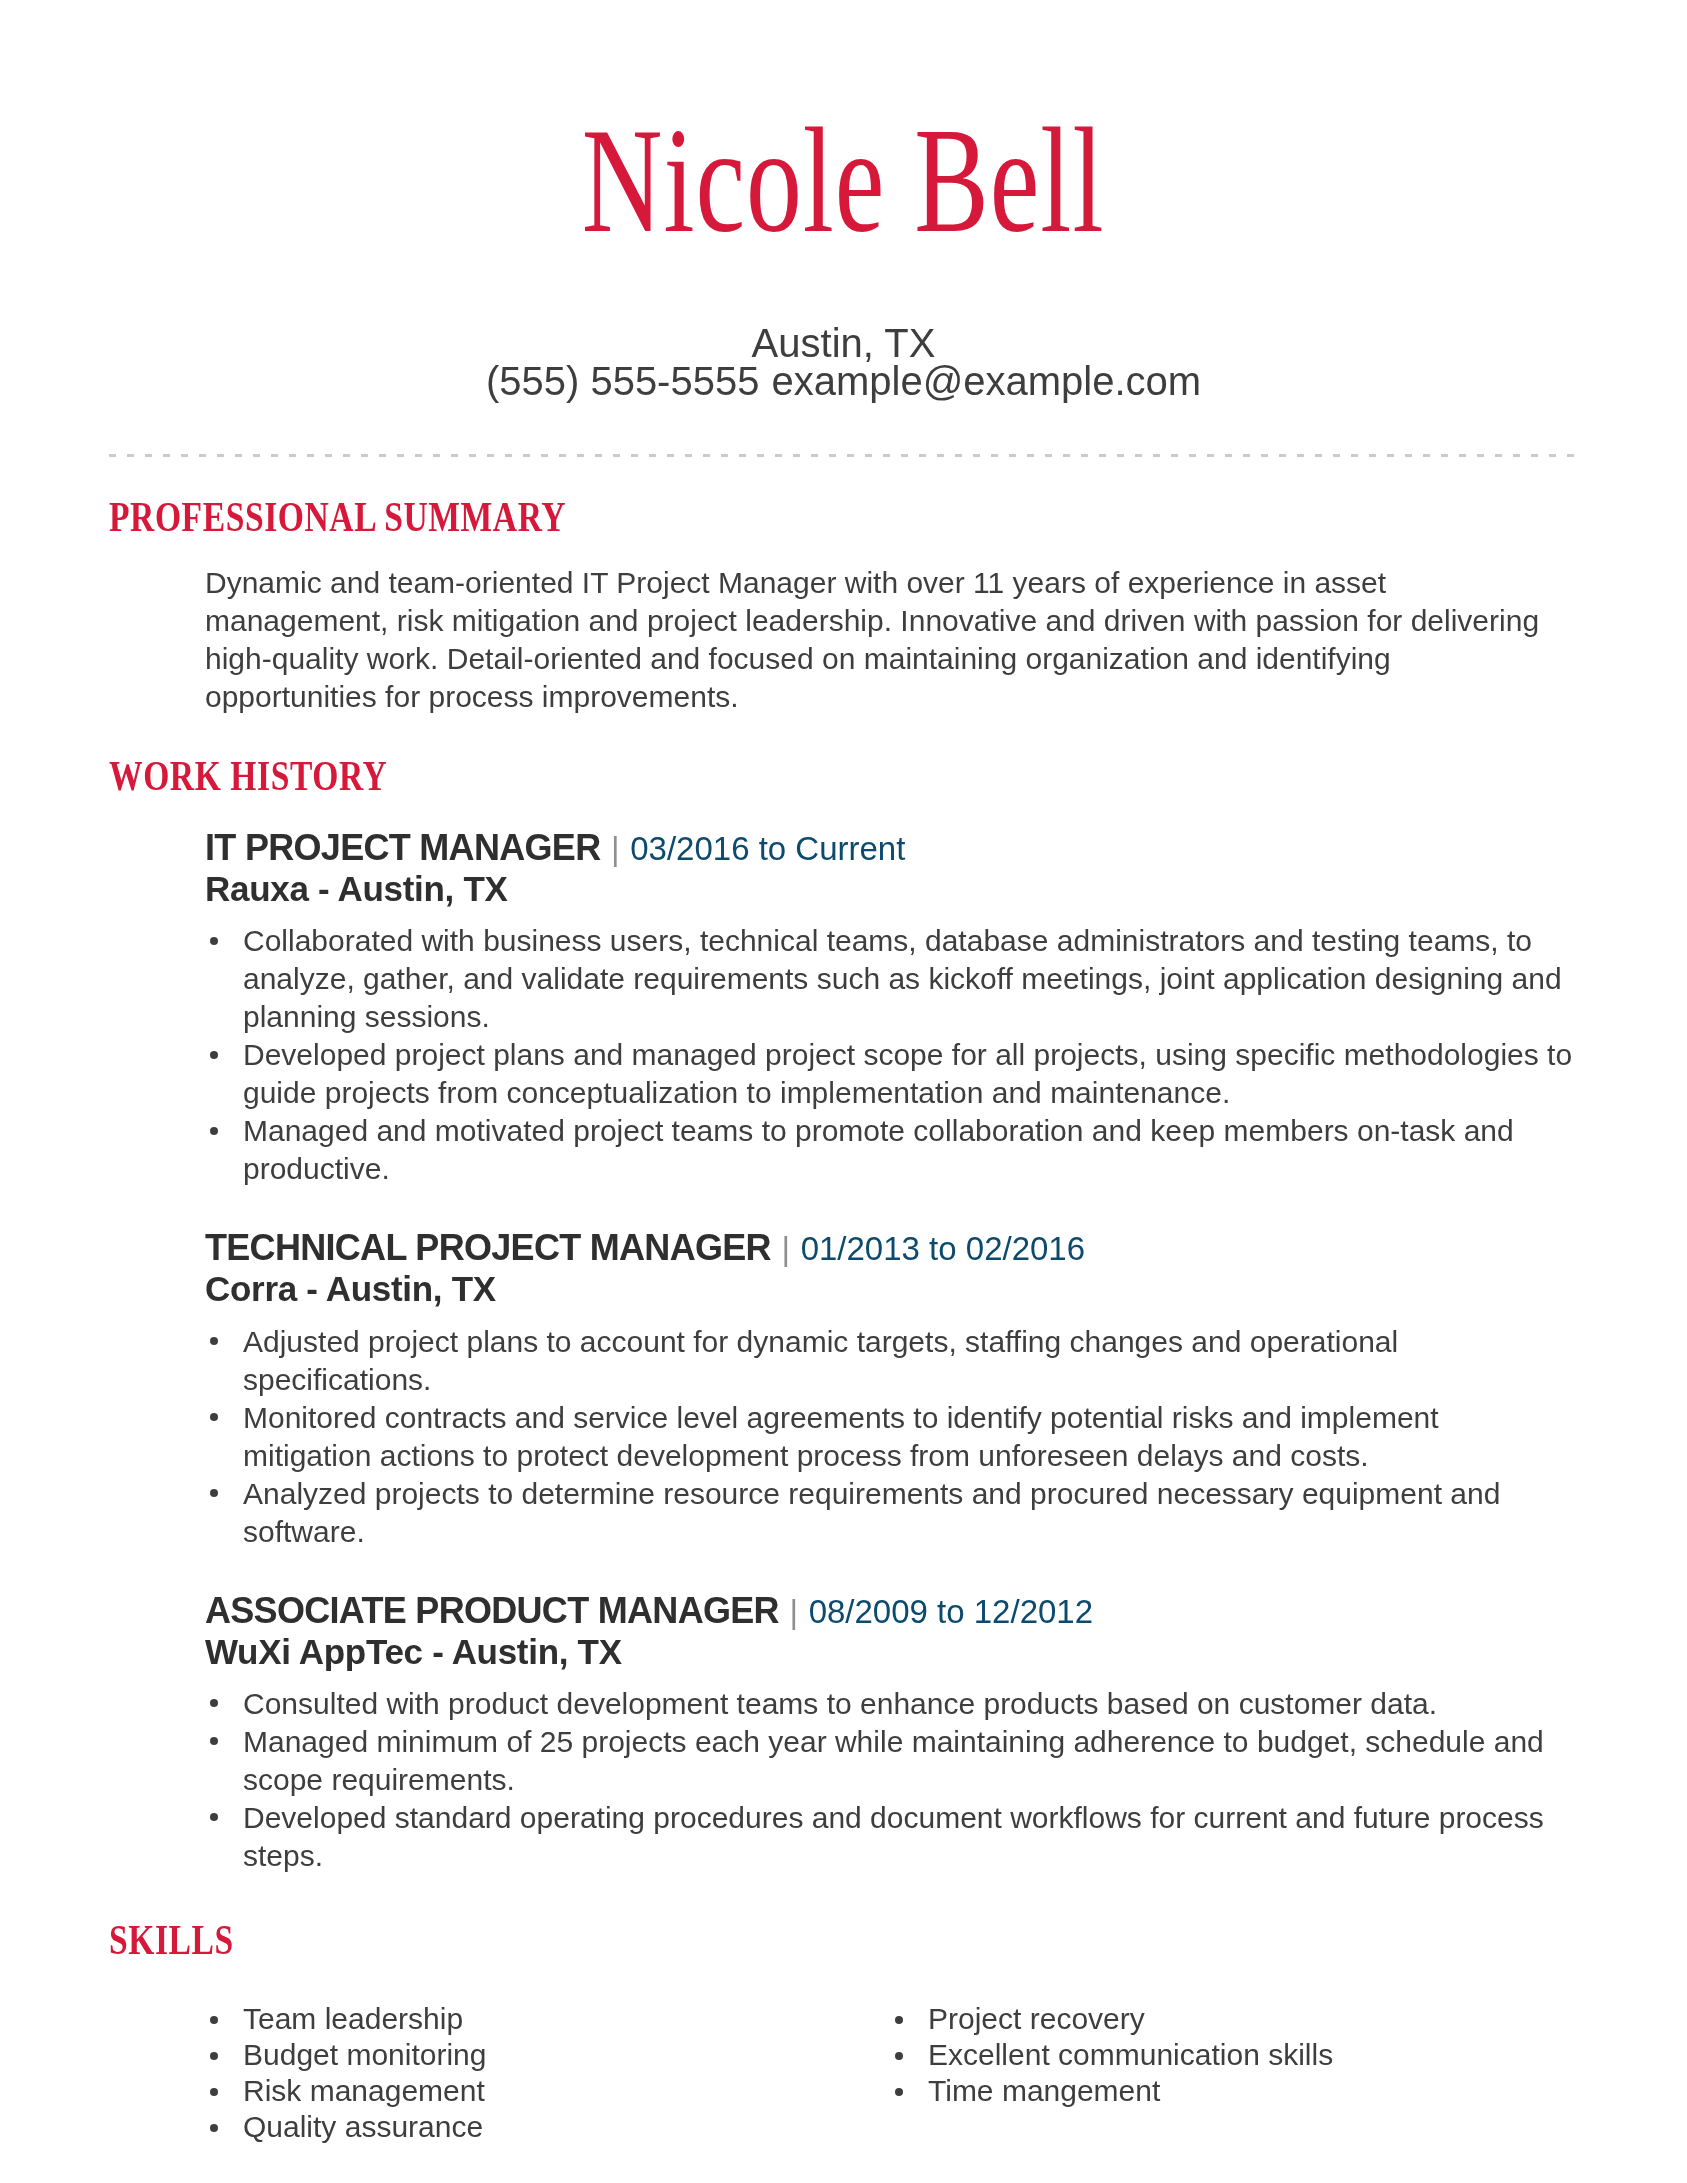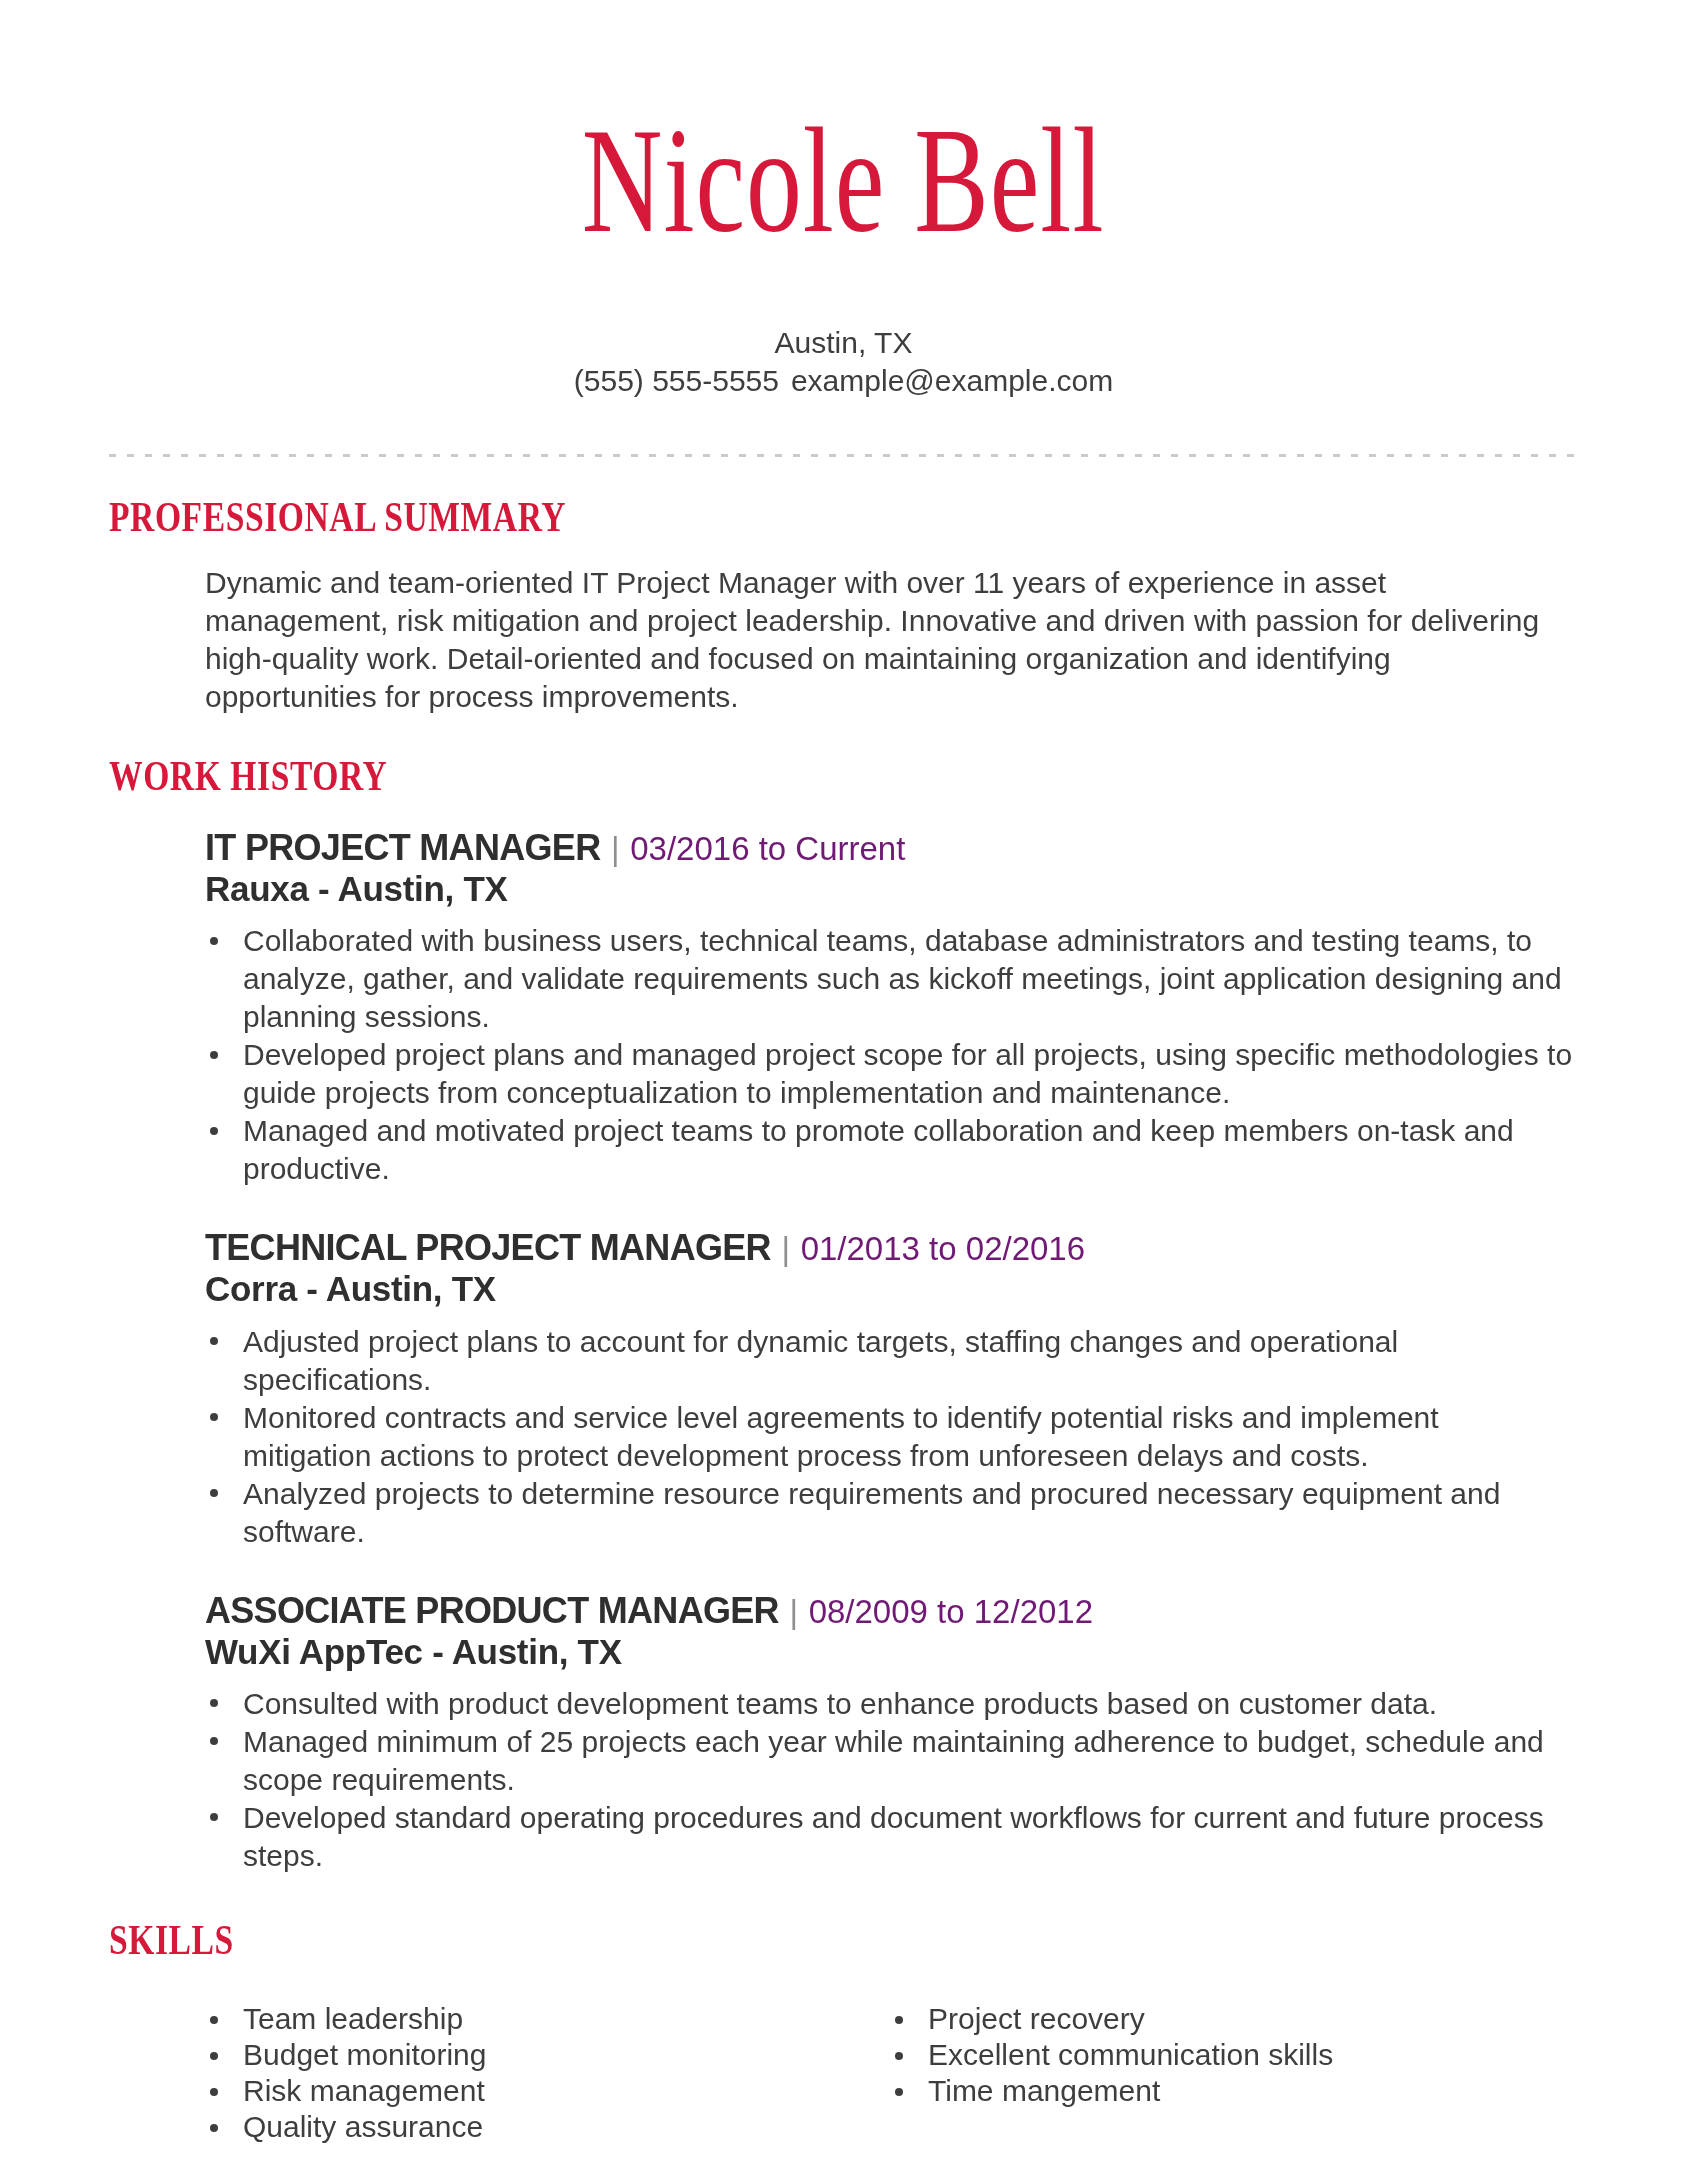--- a/index.html
+++ b/index.html
@@ -19,21 +19,21 @@
   .name {
     display: inline-block;
     font-family: "Liberation Serif", serif;
     font-weight: 400;
     font-size: 151px;
     color: #d6193a;
     transform: scaleX(0.74);
     transform-origin: center;
     letter-spacing: 1.3px;
   }
-  .contact { text-align: center; margin-top: 18.5px; font-size: 30px; line-height: 38px; color: #3e3e3e; }
+  .contact { text-align: center; margin-top: 18.5px; font-size: 40px; line-height: 38px; color: #3e3e3e; }
   .contact .spacer { display: inline-block; width: 12px; }
   
   .divider {
     margin-top: 54px;
     height: 3.3px;
     background: repeating-linear-gradient(to right, #cbcbcb 0 7.3px, transparent 7.3px 18px);
   }
   
   .section-title { margin-top: 36px; line-height: 49px; white-space: nowrap; }
   .section-title .st-label {
@@ -52,21 +52,21 @@
     margin-top: 12px;
     max-width: 1336px;
     font-size: 30px;
     line-height: 38px;
   }
   .job { margin-top: 18.5px; margin-bottom: 41px; }
   .job:last-child { margin-bottom: 0; }
   .job-title-line { font-size: 33px; line-height: 38px; white-space: nowrap; }
   .job-title { font-weight: 700; font-size: 36px; color: #2f2f2f; letter-spacing: -0.7px; }
   .job-sep { color: #8f8f8f; font-weight: 400; padding: 0 10.6px; }
-  .job-dates { font-size: 33px; color: #701a75; }
+  .job-dates { font-size: 33px; color: #0c4a6e; }
   .company { font-size: 35px; font-weight: 700; color: #2f2f2f; line-height: 41px; letter-spacing: -0.3px; }
   ul.bullets {
     list-style: none;
     margin-top: 13.2px;
     max-width: 1370px;
     font-size: 30px;
     line-height: 38px;
   }
   ul.bullets li { position: relative; padding-left: 38px; }
   ul.bullets li::before {

